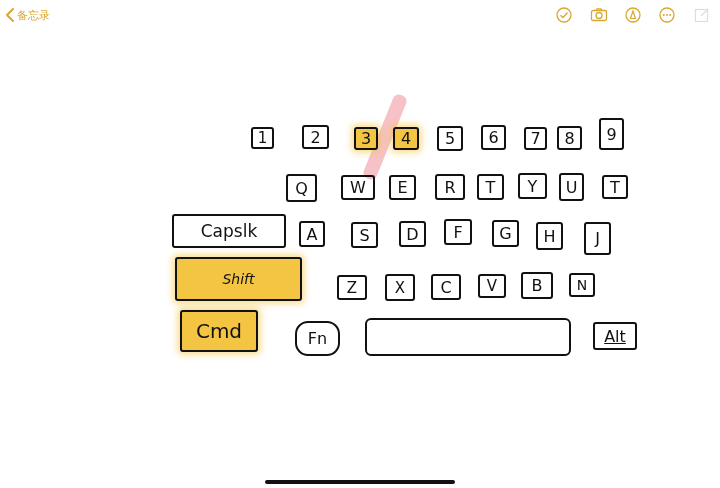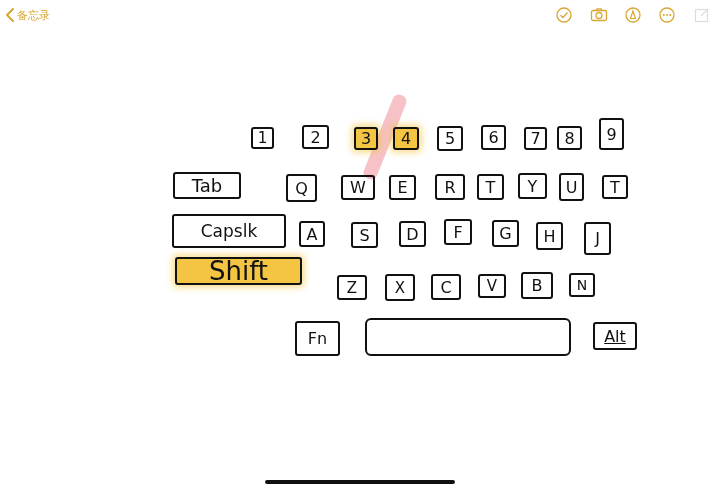--- a/index.html
+++ b/index.html
@@ -71,45 +71,45 @@
   <div class="key" style="left:251px;top:127px;width:23px;height:22px;font-size:15px;">1</div>
   <div class="key" style="left:302px;top:125px;width:27px;height:24px;font-size:16px;">2</div>
   <div class="key hl" style="left:354px;top:127px;width:24px;height:23px;font-size:16px;">3</div>
   <div class="key hl" style="left:393px;top:127px;width:26px;height:23px;font-size:16px;">4</div>
   <div class="key" style="left:437px;top:126px;width:26px;height:25px;font-size:16px;">5</div>
   <div class="key" style="left:481px;top:125px;width:25px;height:25px;font-size:16px;">6</div>
   <div class="key" style="left:524px;top:127px;width:23px;height:23px;font-size:16px;">7</div>
   <div class="key" style="left:557px;top:126px;width:25px;height:24px;font-size:16px;">8</div>
   <div class="key" style="left:599px;top:118px;width:25px;height:32px;font-size:16px;">9</div>
 
-  <div class="key" style="left:173px;top:172px;width:68px;height:27px;font-size:18px;">Tab</div>
   <div class="key" style="left:286px;top:174px;width:31px;height:28px;font-size:16px;">Q</div>
   <div class="key" style="left:341px;top:175px;width:34px;height:25px;font-size:16px;">W</div>
   <div class="key" style="left:389px;top:175px;width:27px;height:25px;font-size:16px;">E</div>
   <div class="key" style="left:435px;top:174px;width:30px;height:26px;font-size:16px;">R</div>
   <div class="key" style="left:477px;top:174px;width:27px;height:26px;font-size:16px;">T</div>
   <div class="key" style="left:518px;top:173px;width:29px;height:26px;font-size:16px;">Y</div>
   <div class="key" style="left:559px;top:173px;width:25px;height:28px;font-size:16px;">U</div>
   <div class="key" style="left:602px;top:175px;width:26px;height:24px;font-size:16px;">T</div>
 
   <div class="key" style="left:172px;top:214px;width:114px;height:34px;font-size:17px;">Capslk</div>
   <div class="key" style="left:299px;top:221px;width:26px;height:26px;font-size:16px;">A</div>
   <div class="key" style="left:351px;top:222px;width:27px;height:26px;font-size:16px;">S</div>
   <div class="key" style="left:399px;top:221px;width:27px;height:26px;font-size:16px;">D</div>
   <div class="key" style="left:444px;top:219px;width:28px;height:26px;font-size:16px;">F</div>
   <div class="key" style="left:492px;top:220px;width:27px;height:27px;font-size:16px;">G</div>
   <div class="key" style="left:536px;top:222px;width:27px;height:28px;font-size:16px;">H</div>
   <div class="key" style="left:584px;top:222px;width:27px;height:33px;font-size:16px;">J</div>
 
-  <div class="key hl" style="left:175px;top:257px;width:127px;height:28px;font-size:26px;">Shift</div>
+  <div class="key hl" style="left:175px;top:257px;width:127px;height:44px;font-size:14px;font-style:italic;">Shift</div>
   <div class="key" style="left:337px;top:275px;width:30px;height:25px;font-size:15px;">Z</div>
   <div class="key" style="left:385px;top:274px;width:30px;height:27px;font-size:15px;">X</div>
   <div class="key" style="left:431px;top:274px;width:30px;height:26px;font-size:16px;">C</div>
   <div class="key" style="left:478px;top:274px;width:28px;height:24px;font-size:15px;">V</div>
   <div class="key" style="left:521px;top:272px;width:32px;height:27px;font-size:16px;">B</div>
   <div class="key" style="left:569px;top:273px;width:26px;height:24px;font-size:14px;">N</div>
 
-  <div class="key" style="left:295px;top:321px;width:45px;height:35px;font-size:16px;">Fn</div>
+  <div class="key hl" style="left:180px;top:310px;width:78px;height:42px;font-size:20px;">Cmd</div>
+  <div class="key" style="left:295px;top:321px;width:45px;height:35px;font-size:16px;border-radius:13px;">Fn</div>
   <div class="key" style="left:365px;top:318px;width:206px;height:38px;font-size:14px;border-radius:6px;"></div>
   <div class="key" style="left:593px;top:322px;width:44px;height:28px;font-size:16px;text-decoration:underline;">Alt</div>
 </div>
 
 <div class="home-indicator"></div>
 
 </body></html>

